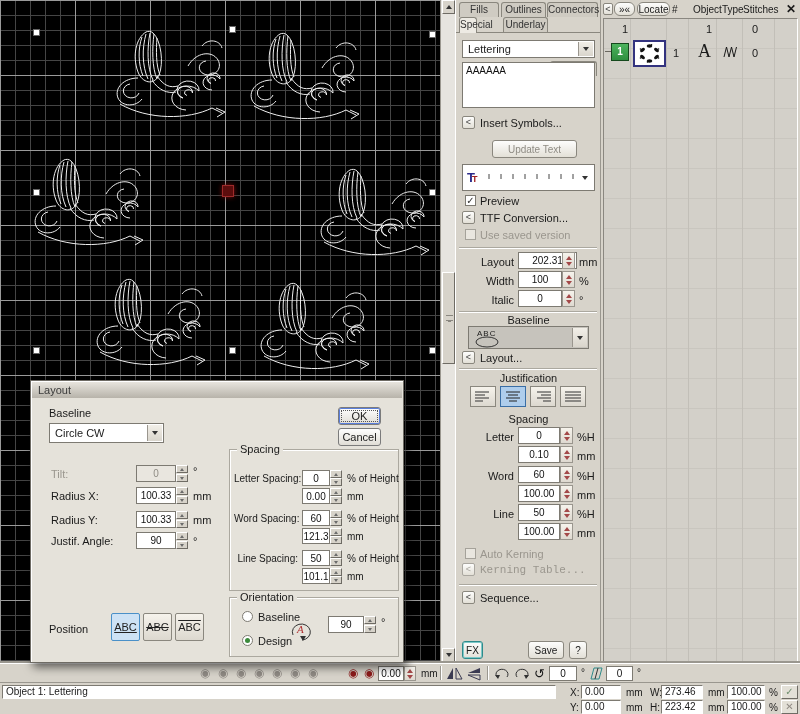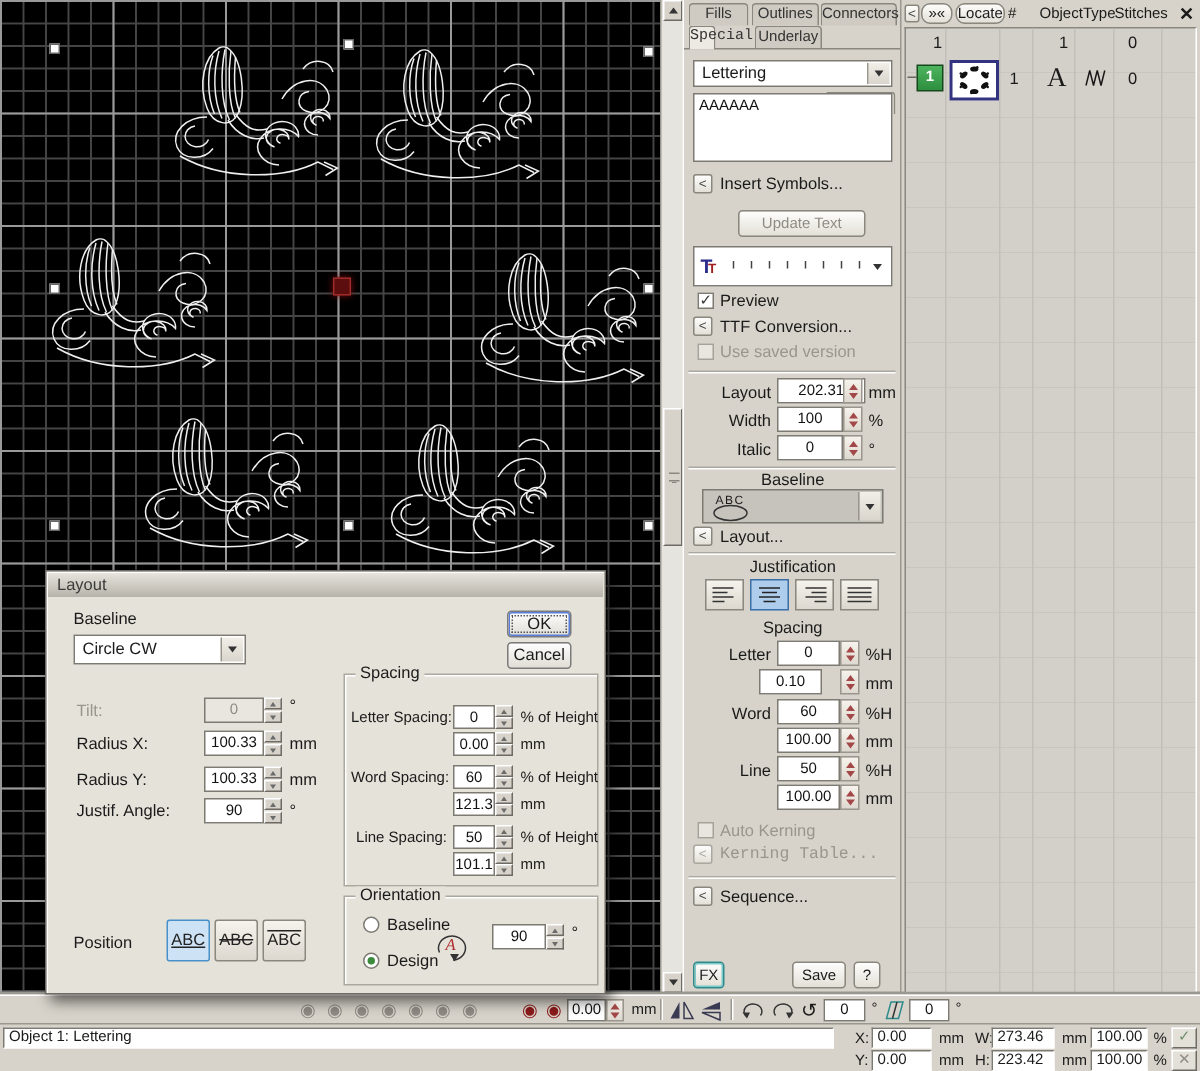--- a/index.html
+++ b/index.html
@@ -146,21 +146,21 @@
       </div>
     <div class="sbtn" style="top:648px;">
         <div class="tri d"></div>
       </div>
   </div>
 
   <div id="props" class="abs">
     <div class="tab" style="left:3px;top:2px;width:40px;">Fills</div>
     <div class="tab" style="left:45px;top:2px;width:45px;">Outlines</div>
     <div class="tab" style="left:91px;top:2px;width:51px;">Connectors</div>
-    <div class="tab sel" style="left:3px;top:17px;width:18px;font-family:Liberation Mono, monospace;">Special</div>
+    <div class="tab sel" style="left:3px;top:17px;width:18px;">Special</div>
     <div class="tab" style="left:47px;top:17px;width:45px;">Underlay</div>
     <div class="tab" style="left:94px;top:17px;width:47px;margin-top:44px;">Pull Comp</div>
     <div id="tabline"></div>
 
     <div class="combo" style="left:6px;top:40px;width:133px;height:18px;">
       <div class="lbl" style="left:5px;top:2px;">Lettering</div>
       <div class="arrowbtn">
           <div class="tri d"></div>
         </div>
     </div>
@@ -287,21 +287,21 @@
 
     <div class="lbl c" style="left:0;top:413px;width:145px;">Spacing</div>
 
     <div class="lbl r" style="left:0;top:431px;width:58px;">Letter</div>
     <div class="fld" style="left:62px;top:427px;width:42px;height:17px;">0</div>
     <div class="spin2" style="left:104px;top:427px;">
         <div class="u"></div>
         <div class="d"></div>
       </div>
     <div class="lbl" style="left:121px;top:431px;">%H</div>
-    <div class="fld" style="left:50px;top:446px;width:42px;height:17px;">0.10</div>
+    <div class="fld" style="left:62px;top:446px;width:42px;height:17px;">0.10</div>
     <div class="spin2" style="left:104px;top:446px;">
         <div class="u"></div>
         <div class="d"></div>
       </div>
     <div class="lbl" style="left:121px;top:450px;">mm</div>
 
     <div class="lbl r" style="left:0;top:470px;width:58px;">Word</div>
     <div class="fld" style="left:62px;top:466px;width:42px;height:17px;">60</div>
     <div class="spin2" style="left:104px;top:466px;">
         <div class="u"></div>

